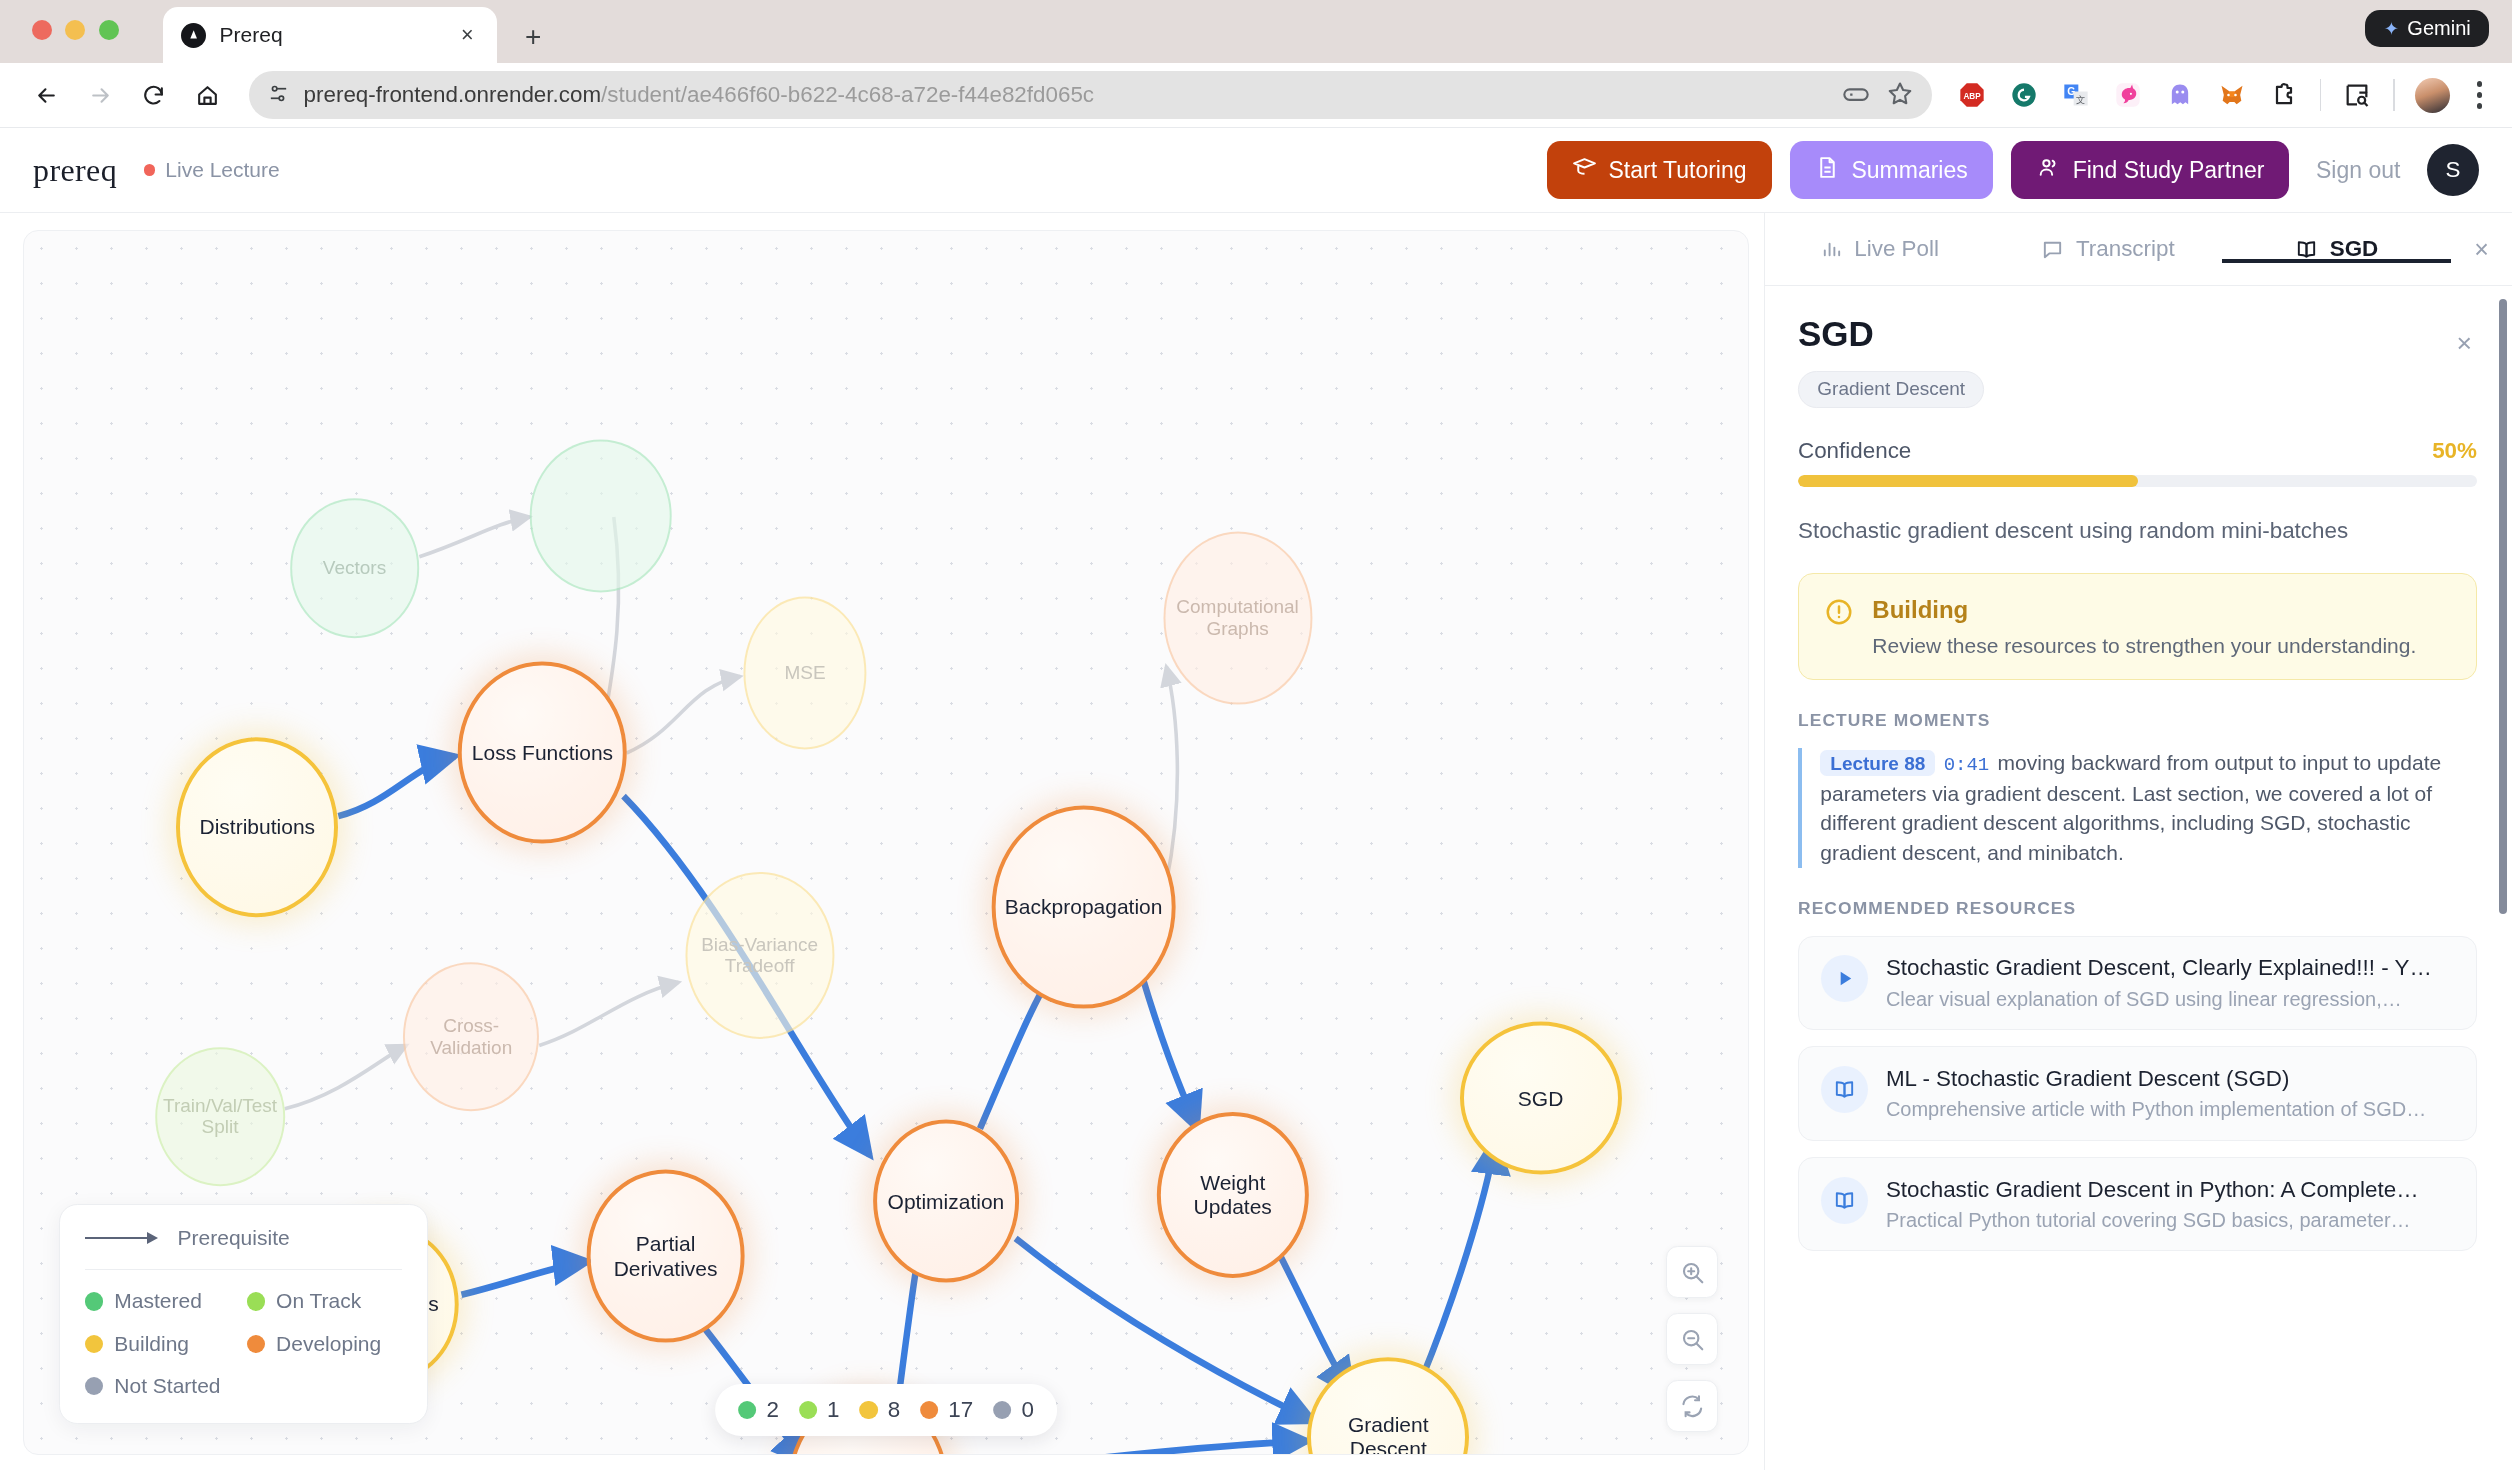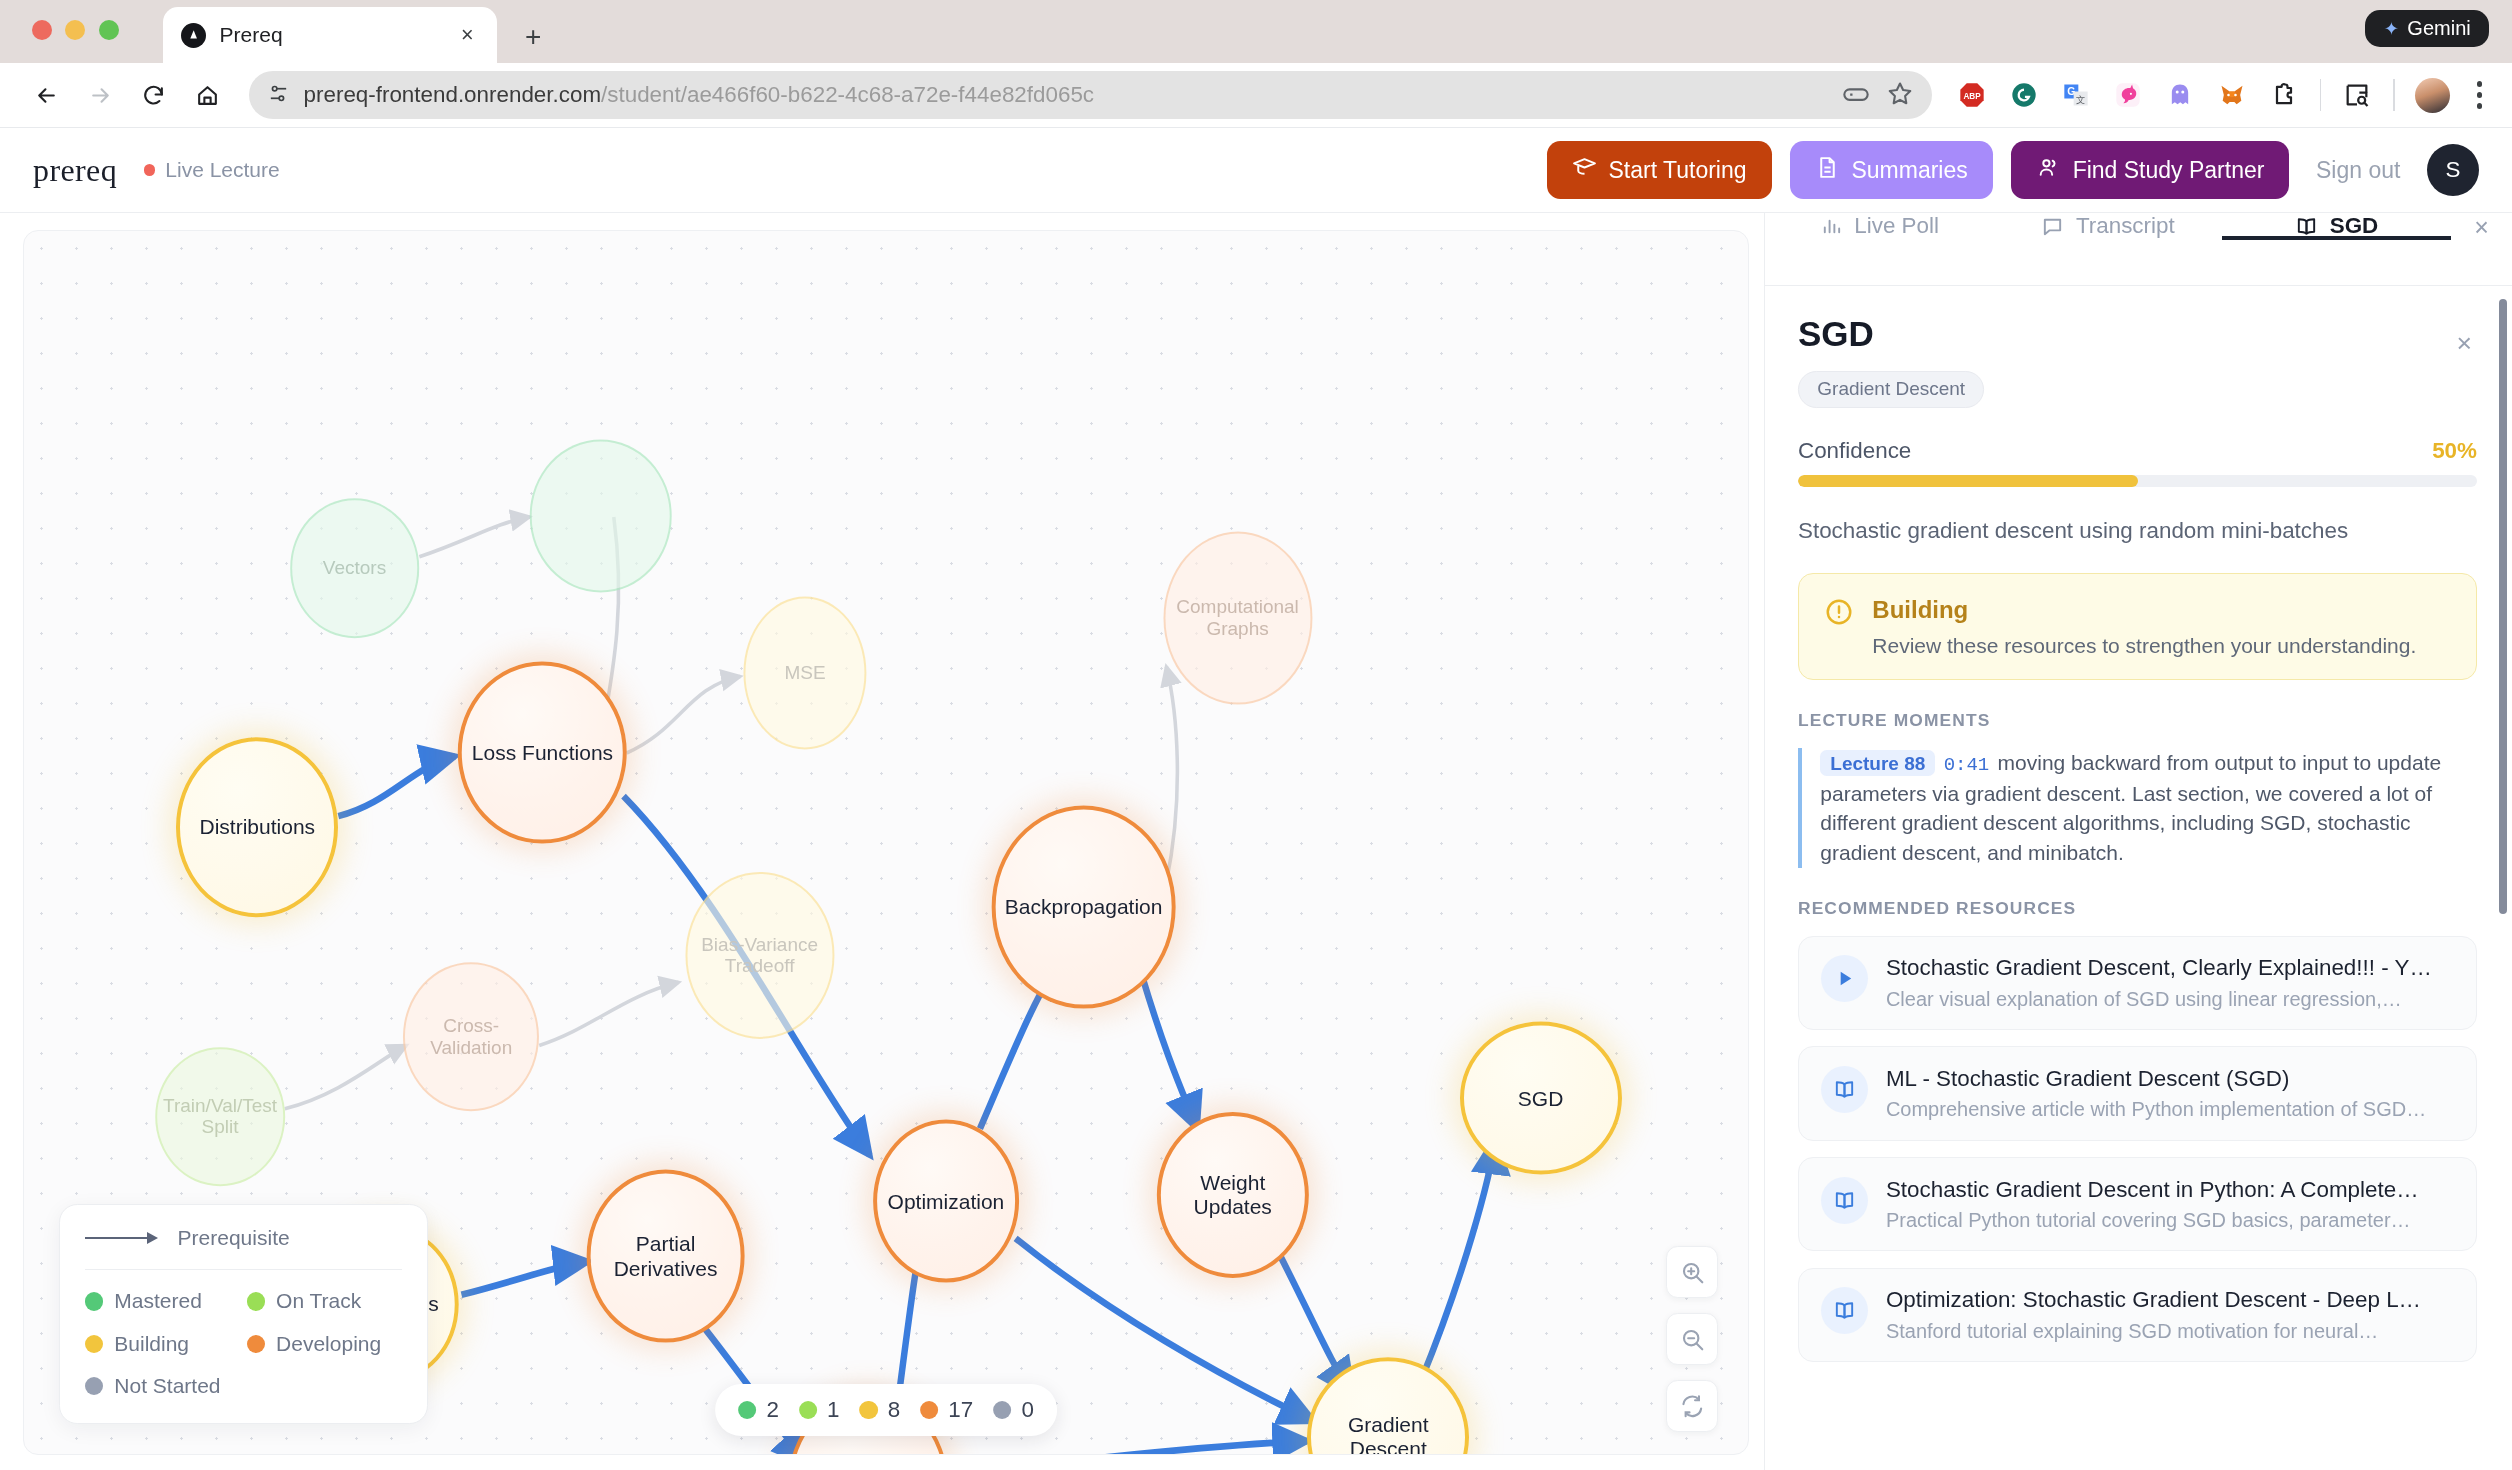--- a/index.html
+++ b/index.html
@@ -172,21 +172,21 @@
   .zoomctl{ position:absolute; right:30px; bottom:21.6px;
             display:flex;flex-direction:column;gap:15px; }
   .zbtn{ width:52px;height:52px;border-radius:11.6px;background:#fff;
          border:0.8px solid #edeff2; display:flex;align-items:center;justify-content:center;
          box-shadow:0 1.7px 6.6px rgba(25,30,45,.05);}
   .zbtn svg{width:26.6px;height:26.6px;}
 
   
   .panel{ width:748px; flex:0 0 748px; background:#fff;
           border-left:0.8px solid #eceef1; display:flex;flex-direction:column;}
-  .panel-tabs{ height:73px; display:flex; align-items:flex-start;
+  .panel-tabs{ height:73px; display:flex; align-items:center;
                border-bottom:0.8px solid #eceef1; }
   .ptab{ flex:1; display:flex;align-items:center;justify-content:center;gap:11.6px;
          font-size:22.4px; color:#98a1b2; position:relative;}
   .ptab svg{width:23px;height:23px;}
   .ptab.active{ color:#171b26; font-weight:bold; }
   .ptab.active:after{ content:""; position:absolute;left:0;right:0;bottom:-0.8px;
                       height:4.2px;background:#1b2230; }
   .ptab-close{ width:61px; display:flex;align-items:center;justify-content:center;
                font-size:25px;color:#98a1b2; }
 
@@ -687,30 +687,17 @@
                 <path d="M12 6.5C10.3 5 7.8 4.5 4 4.5v13C7.8 17.5 10.3 18 12 19.5"></path>
                 <path d="M12 6.5C13.7 5 16.2 4.5 20 4.5v13c-3.8 0-6.3.5-8 2z"></path>
                 <path d="M12 6.5v13"></path>
               </svg>
             </span>
             <span class="res-txt">
               <span class="res-t" style="display:block">Stochastic Gradient Descent in Python: A Complete…</span>
               <span class="res-s" style="display:block">Practical Python tutorial covering SGD basics, parameter…</span>
             </span>
           </div>
-          <div class="res">
-            <span class="res-ic">
-              <svg viewBox="0 0 24 24" fill="none" stroke="#3b7ddd" stroke-width="2" stroke-linejoin="round">
-                <path d="M12 6.5C10.3 5 7.8 4.5 4 4.5v13C7.8 17.5 10.3 18 12 19.5"></path>
-                <path d="M12 6.5C13.7 5 16.2 4.5 20 4.5v13c-3.8 0-6.3.5-8 2z"></path>
-                <path d="M12 6.5v13"></path>
-              </svg>
-            </span>
-            <span class="res-txt">
-              <span class="res-t" style="display:block">Optimization: Stochastic Gradient Descent - Deep L…</span>
-              <span class="res-s" style="display:block">Stanford tutorial explaining SGD motivation for neural…</span>
-            </span>
-          </div>
         </div>
     </div>
   </div>
 </div>
 
 
 </body></html>

